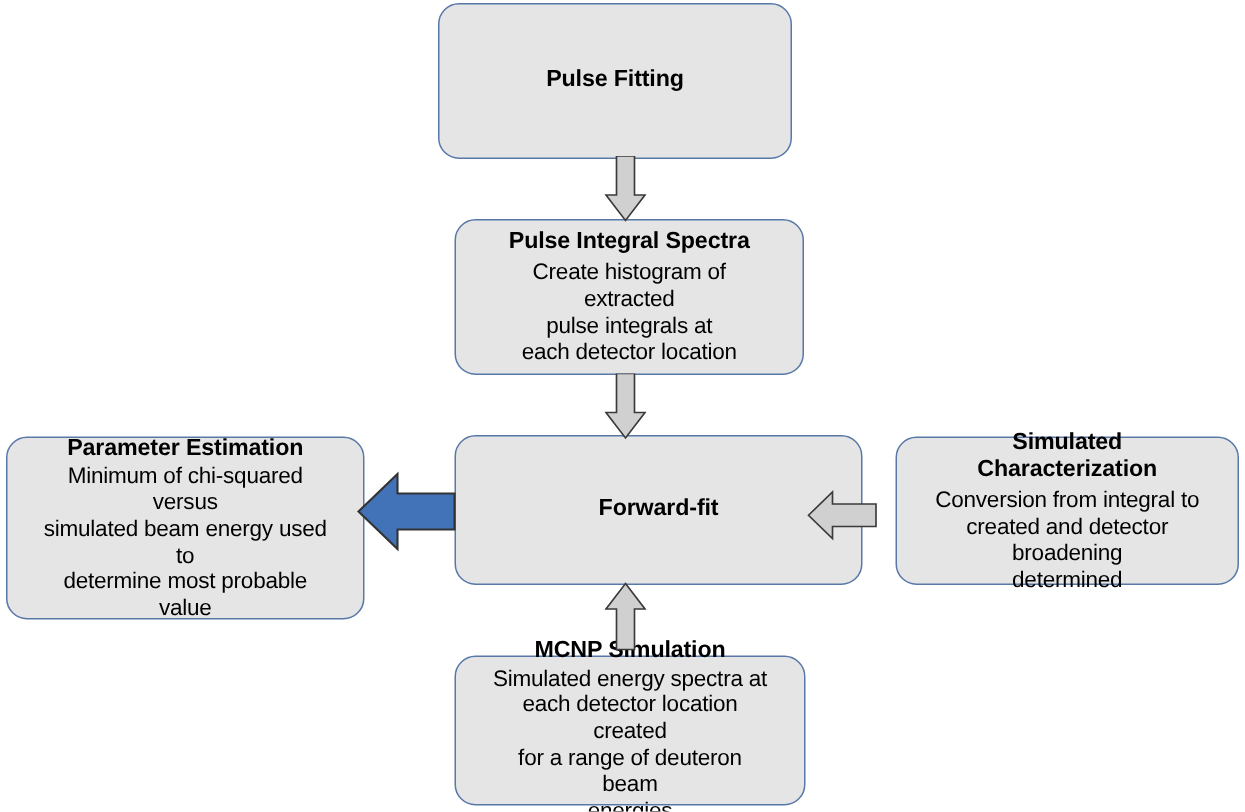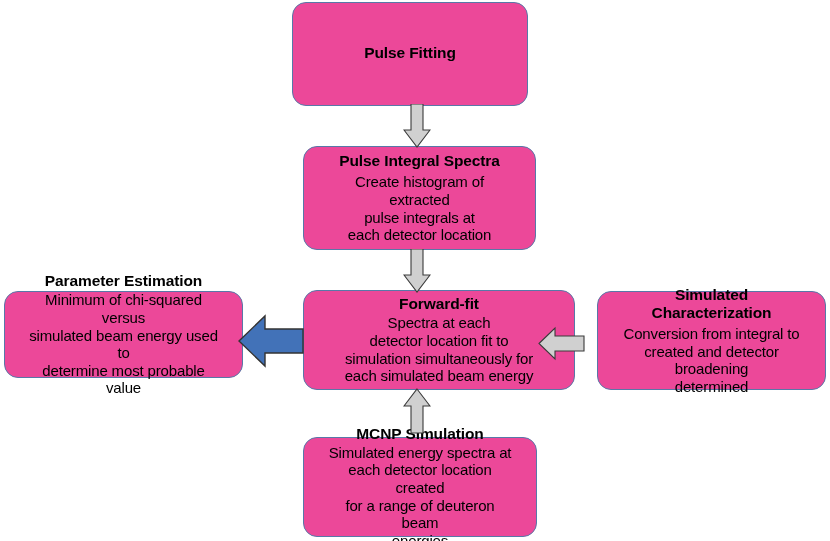--- a/index.html
+++ b/index.html
@@ -18,21 +18,21 @@
   #canvas {
     position: absolute;
     left: 0;
     top: 0;
     width: 830px;
     height: 541px;
   }
   .node {
     position: absolute;
     box-sizing: border-box;
-    background: #ec4899;
+    background: #e5e5e5;
     border: 1.4px solid #5878a8;
     border-radius: 14px;
     display: flex;
     flex-direction: column;
     align-items: center;
     justify-content: center;
     text-align: center;
     padding: 4px 24px;
     line-height: 1.17;
   }
@@ -44,21 +44,21 @@
   }
   .node-body {
     font-size: 15px;
     letter-spacing: -0.15px;
     white-space: pre-line;
   }
   
   #node-pulse-fitting   { left: 292px; top: 2px;   width: 236px; height: 104px; }
   #node-pulse-integral  { left: 303px; top: 146px; width: 233px; height: 104px; }
   #node-forward-fit     { left: 303px; top: 290px; width: 272px; height: 100px; }
-  #node-parameter-est   { left: 4px;   top: 291px; width: 239px; height: 87px;  }
+  #node-parameter-est   { left: 4px;   top: 291px; width: 239px; height: 122px;  }
   #node-detector-char   { left: 597px; top: 291px; width: 229px; height: 99px;  }
   #node-mcnp            { left: 303px; top: 437px; width: 234px; height: 100px; }
 
   #node-pulse-fitting .node-body,
   #node-pulse-integral .node-body,
   #node-detector-char .node-body { margin-top: 2px; }
 
   
   .arrow {
     position: absolute;
@@ -80,24 +80,20 @@
 
   <div class="node" id="node-pulse-integral">
     <div class="node-title">Pulse Integral Spectra</div>
     <div class="node-body">Create histogram of extracted
 pulse integrals at
 each detector location</div>
   </div>
 
   <div class="node" id="node-forward-fit">
     <div class="node-title">Forward-fit</div>
-    <div class="node-body">Spectra at each
-detector location fit to
-simulation simultaneously for
-each simulated beam energy</div>
   </div>
 
   <div class="node" id="node-parameter-est">
     <div class="node-title">Parameter Estimation</div>
     <div class="node-body">Minimum of chi-squared versus
 simulated beam energy used to
 determine most probable value</div>
   </div>
 
   <div class="node" id="node-detector-char">

